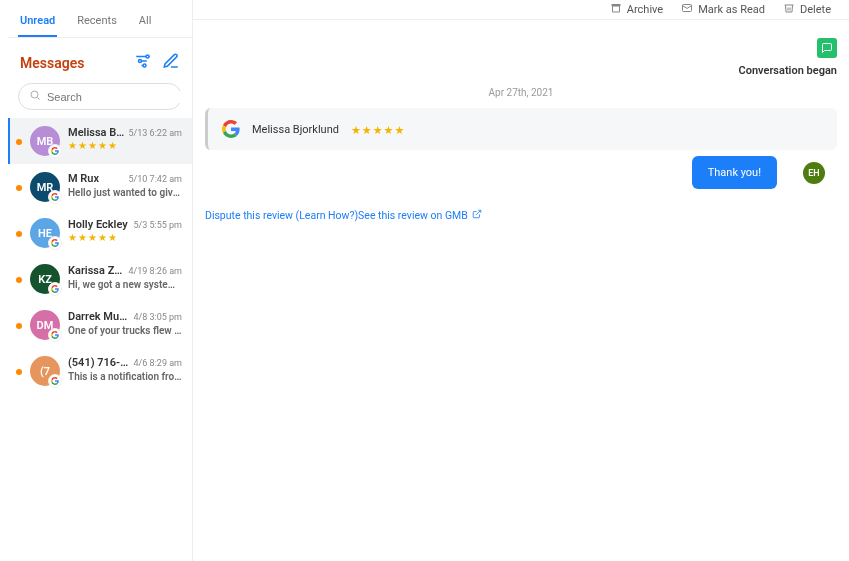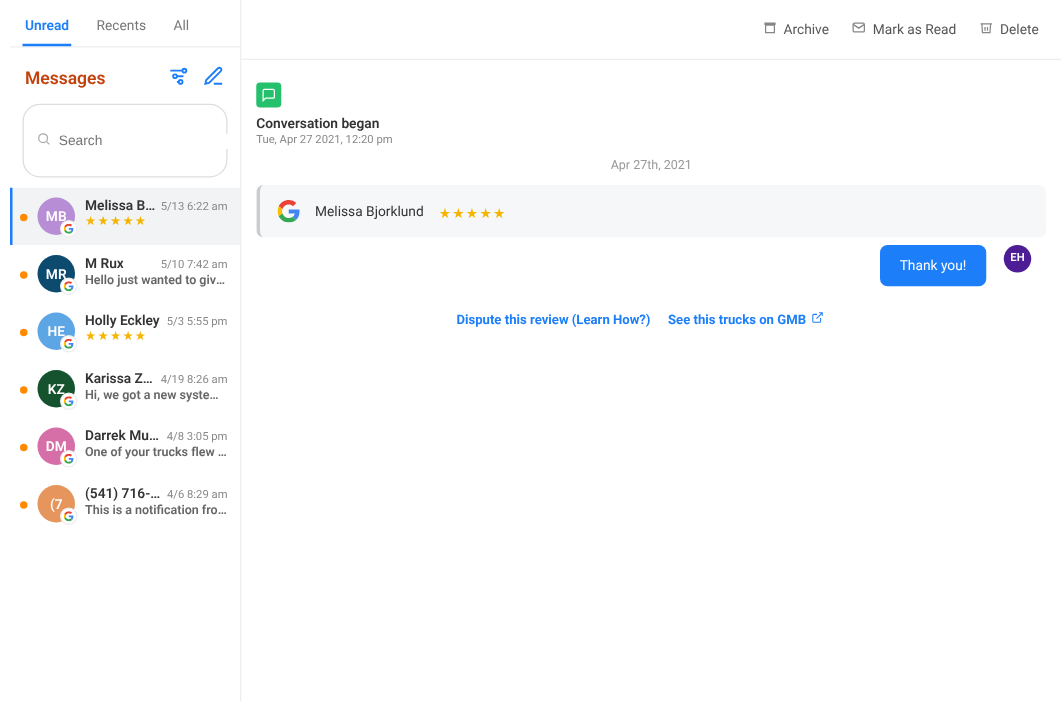--- a/index.html
+++ b/index.html
@@ -8,60 +8,60 @@
   .rail { width: 8px; background: #fff; }
   .sidebar { width: 185px; display: flex; flex-direction: column; border-right: 1px solid #eee; }
   .tabs { display: flex; gap: 18px; padding: 10px 12px 0 10px; border-bottom: 1px solid #eee; }
   .tab { font-size: 11px; color: #777; padding: 4px 2px 8px 2px; cursor: pointer; }
   .tab.active { color: #1c7ef8; border-bottom: 2px solid #1c7ef8; font-weight: 600; }
   .hdr { display: flex; align-items: center; justify-content: space-between; padding: 14px 12px 10px 12px; }
   .hdr-title { font-size: 14px; font-weight: 600; color: #c2410c; }
   .hdr-icons { display: flex; gap: 10px; }
   .hdr-icons svg { width: 18px; height: 18px; cursor: pointer; }
   .searchwrap { padding: 0 10px 8px 10px; }
-  .search { display: flex; align-items: center; gap: 6px; border: 1px solid #ddd; border-radius: 14px; padding: 21px 10px; }
+  .search { display: flex; align-items: center; gap: 6px; border: 1px solid #ddd; border-radius: 14px; padding: 5px 10px; }
   .search svg { width: 12px; height: 12px; opacity: .5; }
   .search input { border: none; outline: none; flex: 1; font-size: 11px; }
   .list { flex: 1; overflow: hidden; }
   .item { display: flex; align-items: flex-start; padding: 8px 10px 8px 8px; gap: 8px; cursor: pointer; position: relative; text-align: right; }
   .item.active { background: #f1f3f5; }
   .item.active::before { content:""; position:absolute; left:0; top:0; bottom:0; width:2px; background:#1c7ef8;}
   .dot { width: 6px; height: 6px; background: #ff8a00; border-radius: 50%; margin-top: 13px; flex-shrink: 0; }
   .avwrap { position: relative; width: 30px; height: 30px; flex-shrink: 0; }
   .av { width: 30px; height: 30px; border-radius: 50%; display: flex; align-items: center; justify-content: center; color: #fff; font-size: 11px; font-weight: 600; }
   .gbadge { position: absolute; right: -2px; bottom: -2px; width: 14px; height: 14px; border-radius: 50%; background: #fff; border:1px solid #eee; display:flex; align-items:center; justify-content:center; }
   .gbadge svg { width: 8px; height: 8px; }
   .itembody { flex: 1; min-width: 0; }
   .row1 { display: flex; justify-content: space-between; align-items: baseline; gap: 4px; }
   .name { font-size: 11px; font-weight: 600; white-space: nowrap; overflow: hidden; text-overflow: ellipsis; max-width: 90px; }
   .time { font-size: 9px; color: #888; white-space: nowrap; }
   .preview { font-size: 10px; color: #666; white-space: nowrap; overflow: hidden; text-overflow: ellipsis; margin-top: 2px; font-weight: 600;}
   .stars { display: flex; gap: 1px; margin-top: 2px; }
   .star { color: #f5b400; font-size: 10px; line-height: 1; }
 
   .main { flex: 1; display: flex; flex-direction: column; }
-  .toolbar { display: flex; justify-content: flex-end; align-items: center; gap: 18px; padding: 16px 18px; border-bottom: 1px solid #eee; }
+  .toolbar { display: flex; justify-content: flex-end; align-items: center; gap: 18px; padding: 2px 18px; border-bottom: 1px solid #eee; }
   .tbtn { display: flex; align-items: center; gap: 5px; font-size: 11px; color: #555; cursor: pointer; }
   .tbtn svg { width: 12px; height: 12px; opacity: .7; }
   .thread { flex: 1; padding: 18px 12px 0 12px; overflow-y: auto; }
-  .cstart { text-align: left; margin-bottom: 4px; }
+  .cstart { text-align: right; margin-bottom: 4px; }
   .cicon { width: 20px; height: 20px; background: #24c06c; border-radius: 3px; display: inline-flex; align-items: center; justify-content: center; margin-bottom: 6px; }
   .cicon svg { width: 12px; height: 12px; }
   .ctitle { font-weight: 600; font-size: 11px; }
   .csub { font-size: 9px; color: #888; margin-top: 2px; }
   .datemark { text-align: center; font-size: 10px; color: #999; margin: 10px 0; }
   .review { background: #f5f7f9; border-radius: 6px; border-left: 3px solid #ccc; padding: 12px 14px; display: flex; align-items: center; gap: 12px; margin: 4px 0; }
   .review .gsvg { width: 18px; height: 18px; }
   .rname { font-size: 11px; text-align: center; }
   .rstars .star { font-size: 11px; }
-  .msgrow { display: flex; justify-content: flex-end; align-items: flex-start; gap: 14px; margin: 6px 12px 2px 0; }
+  .msgrow { display: flex; justify-content: flex-end; align-items: center; gap: 26px; margin: 6px 12px 2px 0; }
   .bubble { background: #1c7ef8; color: #fff; padding: 10px 16px; border-radius: 6px; font-size: 11px; max-width: 220px; }
-  .av-sm { width: 22px; height: 22px; border-radius: 50%; background: #4c1d95; color:#fff; display:flex;align-items:center;justify-content:center; font-size:9px; font-weight:600;}
+  .av-sm { width: 22px; height: 22px; border-radius: 50%; background: #4d7c0f; color:#fff; display:flex;align-items:center;justify-content:center; font-size:9px; font-weight:600;}
   .tstamp { text-align: right; font-size: 9px; color: #999; margin-right: 44px; margin-top: 2px; }
-  .actions { display: flex; justify-content: center; gap: 14px; padding: 18px 18px 0 0; font-size: 10.5px; font-weight: bold; }
+  .actions { display: flex; justify-content: flex-start; padding: 18px 18px 0 0; font-size: 10.5px; }
   .actions a { color: #1c7ef8; text-decoration: none; cursor: pointer; display:flex; align-items:center; gap:4px;}
   .actions svg { width:10px; height:10px; }
 </style>
 </head>
 <body>
 
 <div class="app">
   <div class="rail"></div>
 
   <div class="sidebar">
@@ -274,21 +274,20 @@
     </div>
 
     <div class="thread">
       <div class="cstart">
         <div class="cicon">
           <svg viewBox="0 0 24 24" fill="none" stroke="#fff" stroke-width="2">
               <path d="M21 15a2 2 0 0 1-2 2H7l-4 4V5a2 2 0 0 1 2-2h14a2 2 0 0 1 2 2z"></path>
             </svg>
         </div>
         <div class="ctitle">Conversation began</div>
-        <div class="csub">Tue, Apr 27 2021, 12:20 pm</div>
       </div>
 
       <div class="datemark">Apr 27th, 2021</div>
 
       <div class="review">
         <span class="gsvg">
           <svg viewBox="0 0 48 48">
               <path fill="#EA4335" d="M24 9.5c3.54 0 6.71 1.22 9.21 3.6l6.85-6.85C35.9 2.38 30.47 0 24 0 14.62 0 6.51 5.38 2.56 13.22l7.98 6.19C12.43 13.72 17.74 9.5 24 9.5z"></path>
               <path fill="#4285F4" d="M46.98 24.55c0-1.57-.15-3.09-.38-4.55H24v9.02h12.94c-.58 2.96-2.26 5.48-4.78 7.18l7.73 6c4.51-4.18 7.09-10.36 7.09-17.65z"></path>
               <path fill="#FBBC05" d="M10.53 28.59c-.48-1.45-.76-2.99-.76-4.59s.27-3.14.76-4.59l-7.98-6.19C.92 16.46 0 20.12 0 24c0 3.88.92 7.54 2.56 10.78l7.97-6.19z"></path>
@@ -307,21 +306,21 @@
 
 
       <div class="msgrow">
         <div class="bubble">Thank you!</div>
         <div class="av-sm">EH</div>
       </div>
 
       <div class="actions">
         <a>Dispute this review (Learn How?)</a>
         <a>
-          <span>See this trucks on GMB</span>
+          <span>See this review on GMB</span>
           <span><svg viewBox="0 0 24 24" fill="none" stroke="#1c7ef8" stroke-width="2">
                 <path d="M18 13v6a2 2 0 0 1-2 2H5a2 2 0 0 1-2-2V8a2 2 0 0 1 2-2h6"></path>
                 <polyline points="15 3 21 3 21 9"></polyline>
                 <line x1="10" y1="14" x2="21" y2="3"></line>
               </svg></span>
         </a>
       </div>
     </div>
   </div>
 </div>

